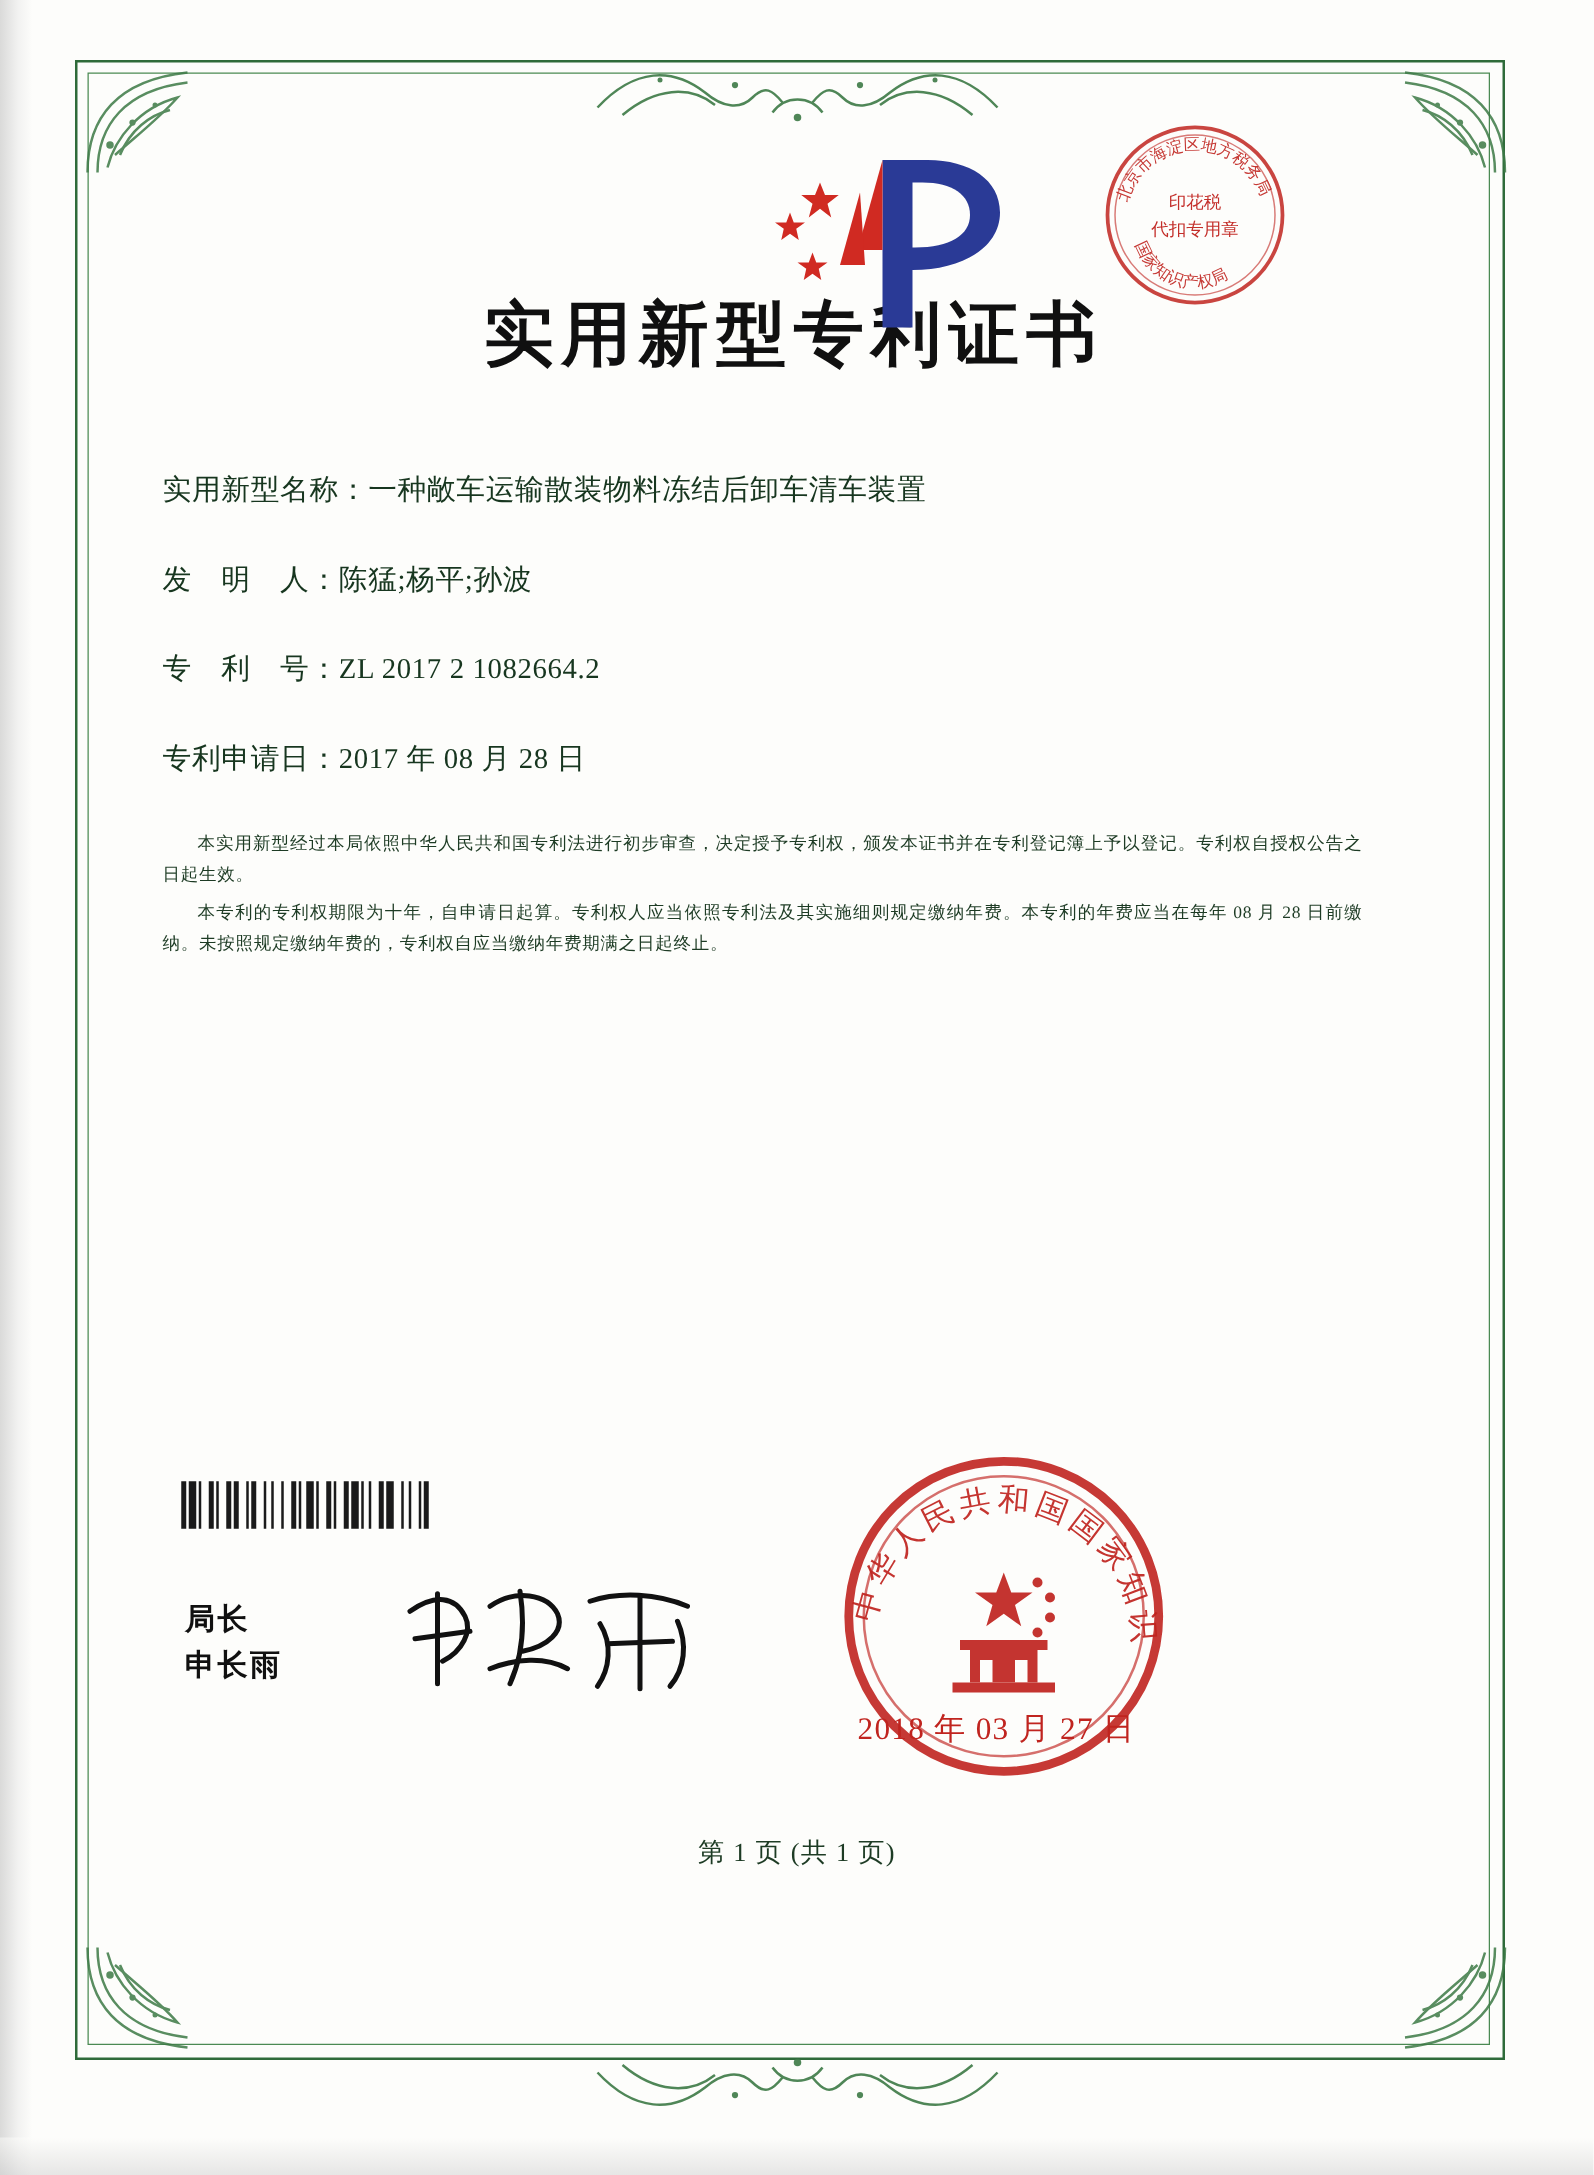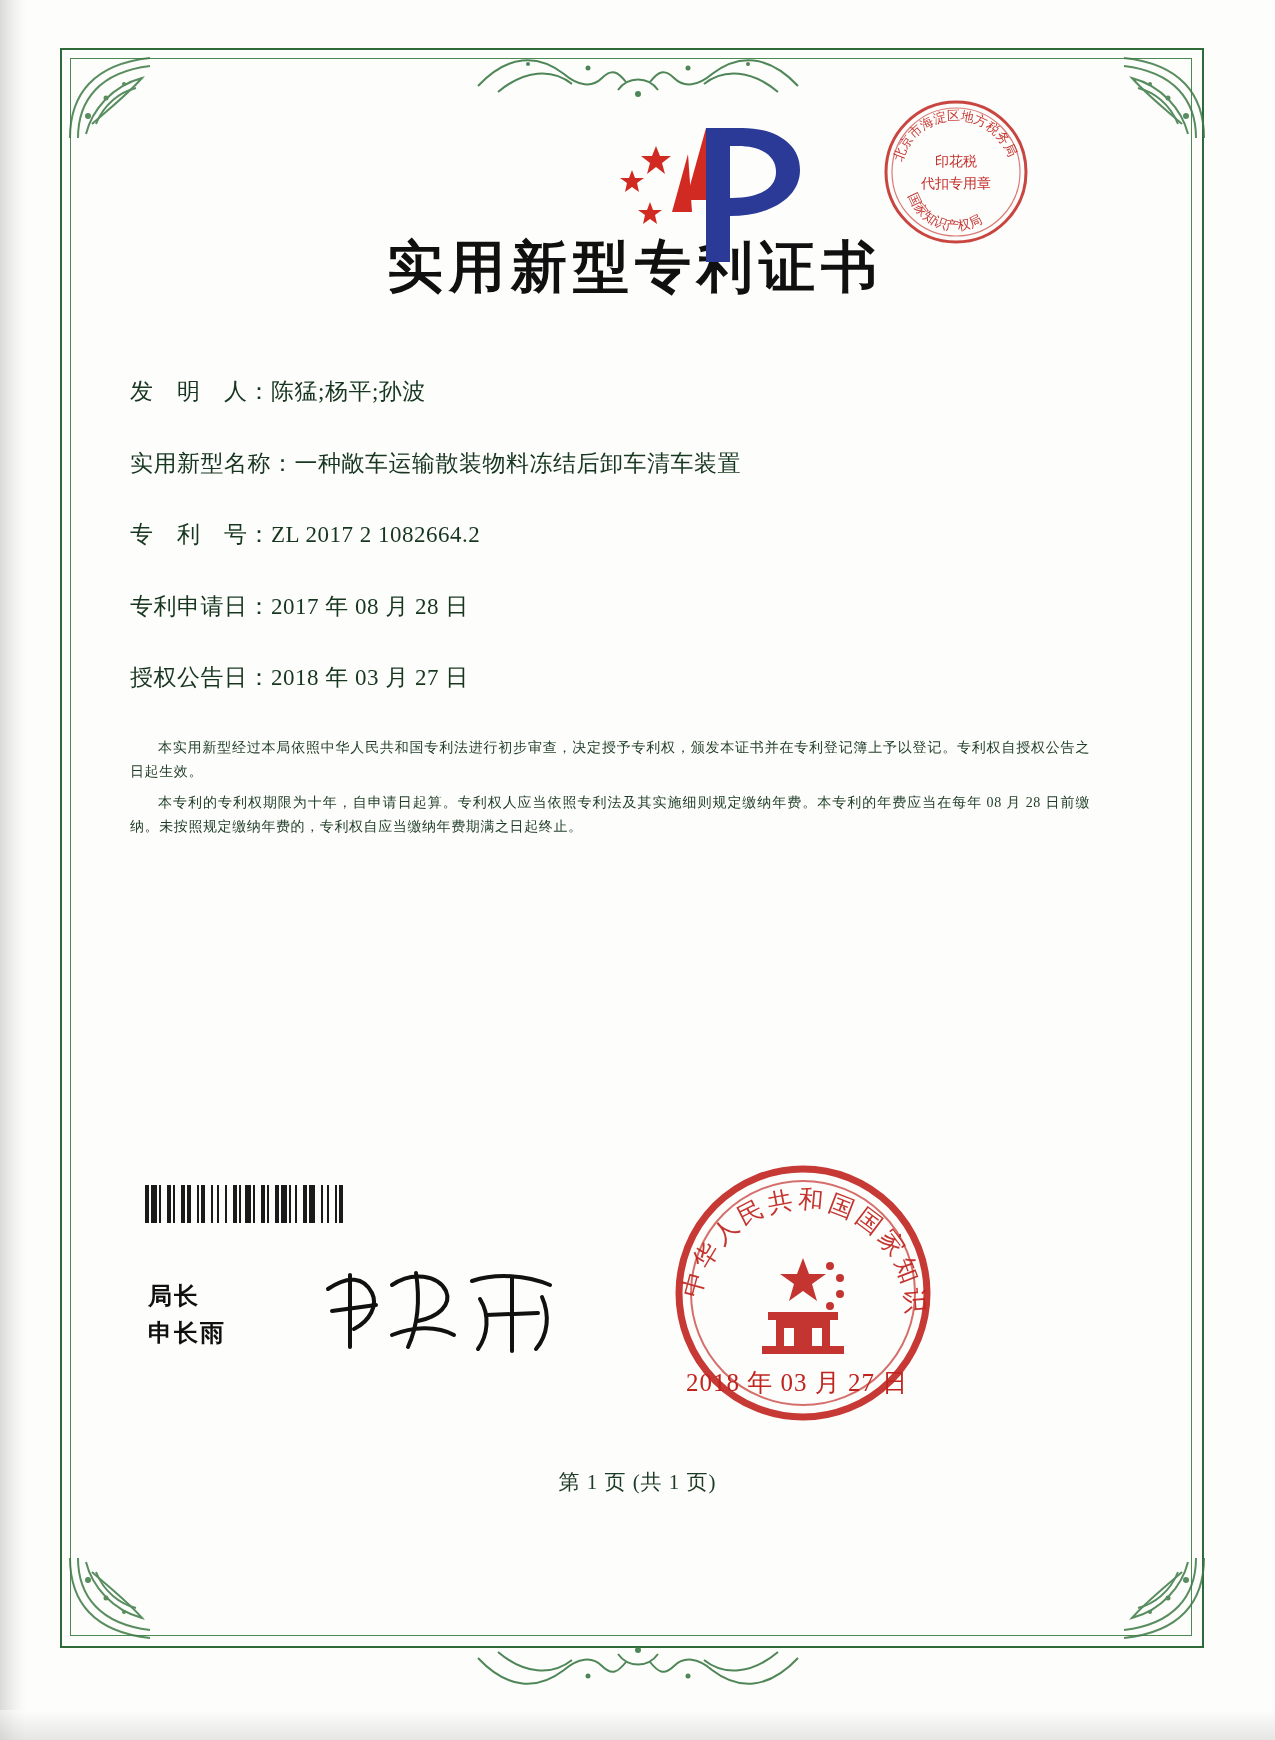--- a/index.html
+++ b/index.html
@@ -332,33 +332,30 @@
           <polygon points="22,50 25,58 34,58 27,63 29,72 22,67 15,72 17,63 10,58 19,58"></polygon>
           <polygon points="40,82 43,90 52,90 45,95 47,104 40,99 33,104 35,95 28,90 37,90"></polygon>
         </g>
       </svg>
     </div>
 
     <div class="title">实用新型专利证书</div>
 
     <div class="fields">
       <div class="field">
-        <span class="label">发　明　人：</span><span class="value">陈猛;杨平;孙波</span>
+        <span class="label">实用新型名称：</span><span class="value">一种敞车运输散装物料冻结后卸车清车装置</span>
       </div>
       <div class="field">
-        <span class="label">实用新型名称：</span><span class="value">一种敞车运输散装物料冻结后卸车清车装置</span>
+        <span class="label">发　明　人：</span><span class="value">陈猛;杨平;孙波</span>
       </div>
       <div class="field">
         <span class="label">专　利　号：</span><span class="value">ZL 2017 2 1082664.2</span>
       </div>
       <div class="field">
         <span class="label">专利申请日：</span><span class="value">2017 年 08 月 28 日</span>
-      </div>
-      <div class="field">
-        <span class="label">授权公告日：</span><span class="value">2018 年 03 月 27 日</span>
       </div>
     </div>
 
     <div class="paragraphs">
       <p>本实用新型经过本局依照中华人民共和国专利法进行初步审查，决定授予专利权，颁发本证书并在专利登记簿上予以登记。专利权自授权公告之日起生效。</p>
       <p>本专利的专利权期限为十年，自申请日起算。专利权人应当依照专利法及其实施细则规定缴纳年费。本专利的年费应当在每年 08 月 28 日前缴纳。未按照规定缴纳年费的，专利权自应当缴纳年费期满之日起终止。</p>
     </div>
   </div>
 
   <div class="barcode" id="barcode">

